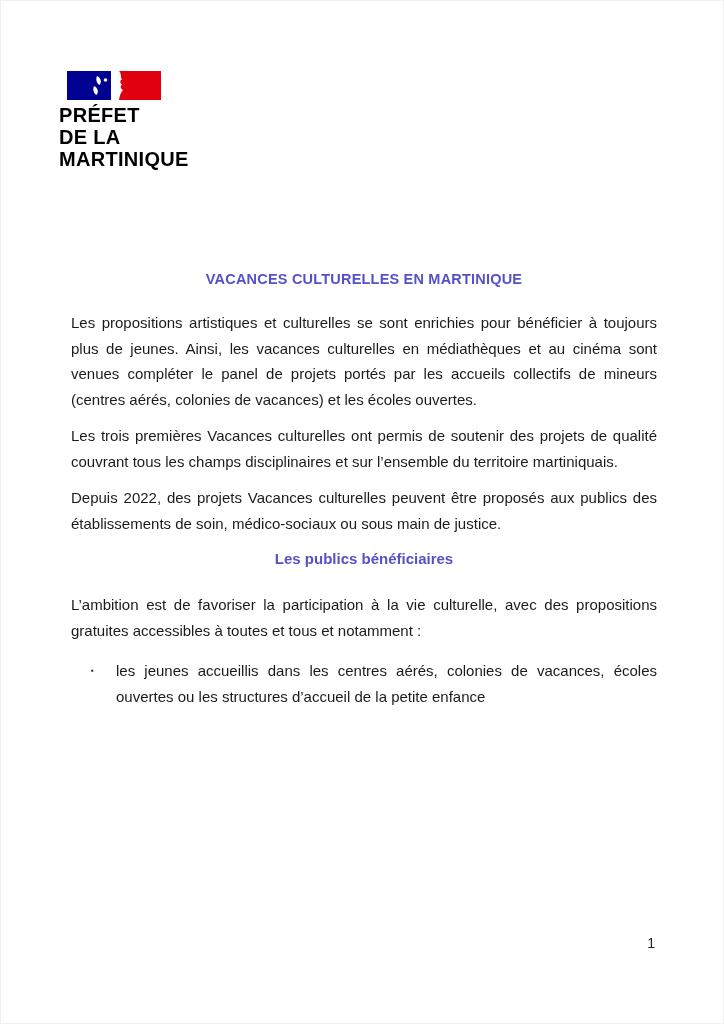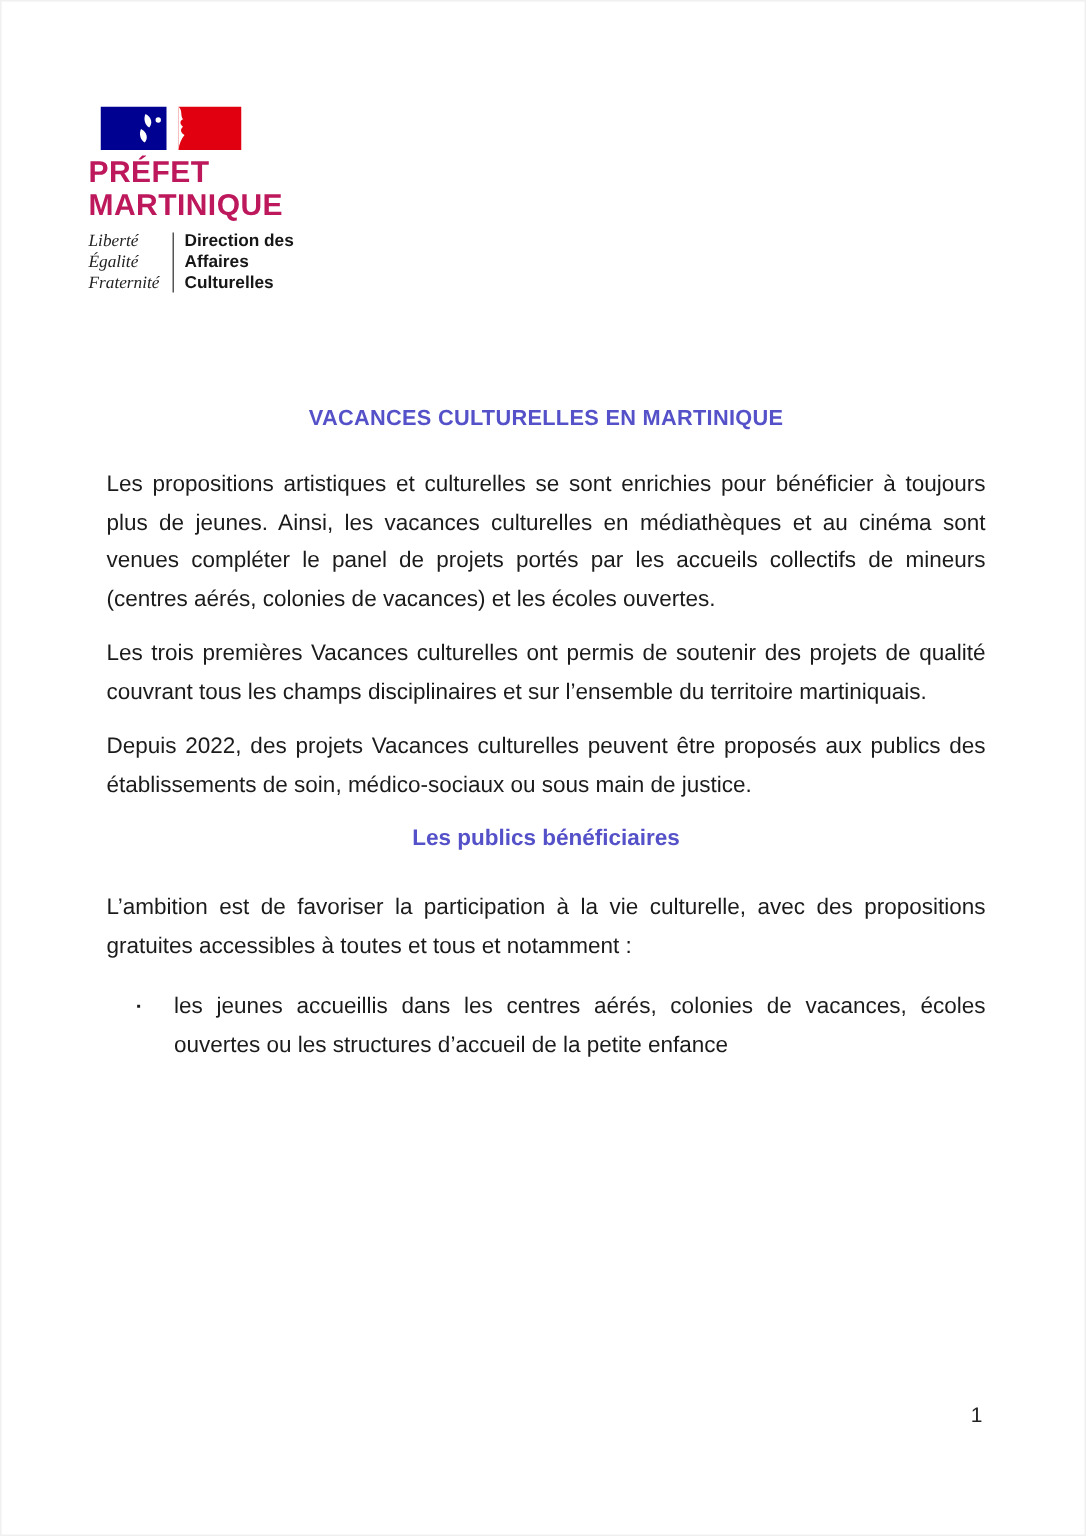--- a/index.html
+++ b/index.html
@@ -17,21 +17,21 @@
 
   
   .gov-logo { position: absolute; left: 58px; top: 70px; width: 150px; }
   .flag { display: block; margin-left: 8px; }
   .prefet {
     margin-top: 4px;
     font-weight: bold;
     font-size: 20px;
     line-height: 22px;
     letter-spacing: 0.3px;
-    color: #be185d;
+    color: #000000;
   }
   .logo-bottom { display: flex; margin-top: 6px; align-items: stretch; }
   .motto {
     font-family: "Liberation Serif", serif;
     font-style: italic;
     font-size: 11.5px;
     line-height: 14px;
     color: #222;
     width: 56px;
     flex: 0 0 auto;
@@ -108,34 +108,22 @@
       <rect x="0" y="0" width="44" height="29" fill="#000091"></rect>
       <rect x="52" y="0" width="42" height="29" fill="#E1000F"></rect>
 
       <path d="M30,5 c4,2 5,6 2.5,9 c-3,-1.5 -4,-6 -2.5,-9 Z" fill="#ffffff"></path>
       <path d="M27,15 c4,2 5,6 2.5,9 c-3,-1.5 -4,-6 -2.5,-9 Z" fill="#ffffff"></path>
       <circle cx="38.5" cy="9" r="1.8" fill="#ffffff"></circle>
       <path d="M52,0 c3,3 1,6 3,8.5 c-2.5,1 -2,3.5 0,5 c-2.5,2 -1,4.5 1,5.5 c-2,2.5 -3.5,5.5 -4,10 L52,29 Z" fill="#ffffff"></path>
     </svg>
     <div class="prefet">
       <div>PRÉFET</div>
+      <div>DE LA</div>
       <div>MARTINIQUE</div>
-    </div>
-    <div class="logo-bottom">
-      <div class="motto">
-        <div>Liberté</div>
-        <div>Égalité</div>
-        <div>Fraternité</div>
-      </div>
-      <div class="logo-divider"></div>
-      <div class="direction">
-        <div>Direction des</div>
-        <div>Affaires</div>
-        <div>Culturelles</div>
-      </div>
     </div>
   </header>
 
   <main class="content">
     <h1 class="doc-title">VACANCES CULTURELLES EN MARTINIQUE</h1>
 
 
     <p>Les propositions artistiques et culturelles se sont enrichies pour bénéficier à toujours plus de jeunes. Ainsi, les vacances culturelles en médiathèques et au cinéma sont venues compléter le panel de projets portés par les accueils collectifs de mineurs (centres aérés, colonies de vacances) et les écoles ouvertes.</p>
 
     <p>Les trois premières Vacances culturelles ont permis de soutenir des projets de qualité couvrant tous les champs disciplinaires et sur l’ensemble du territoire martiniquais.</p>

